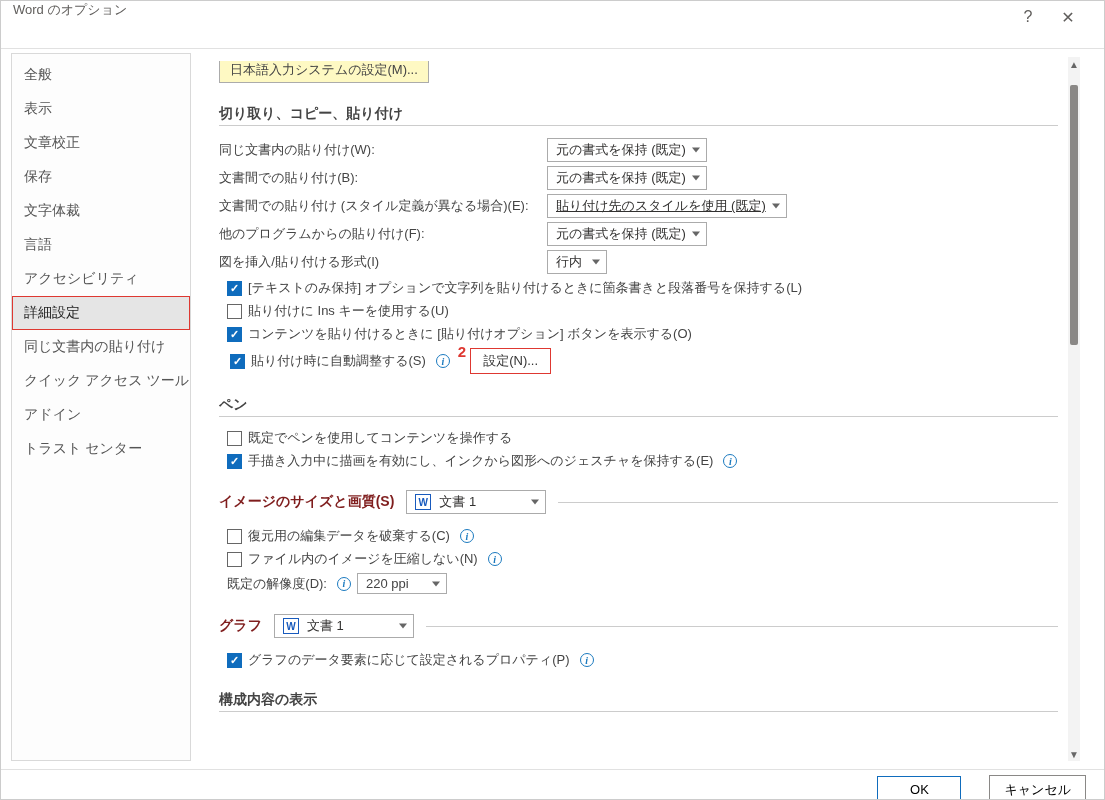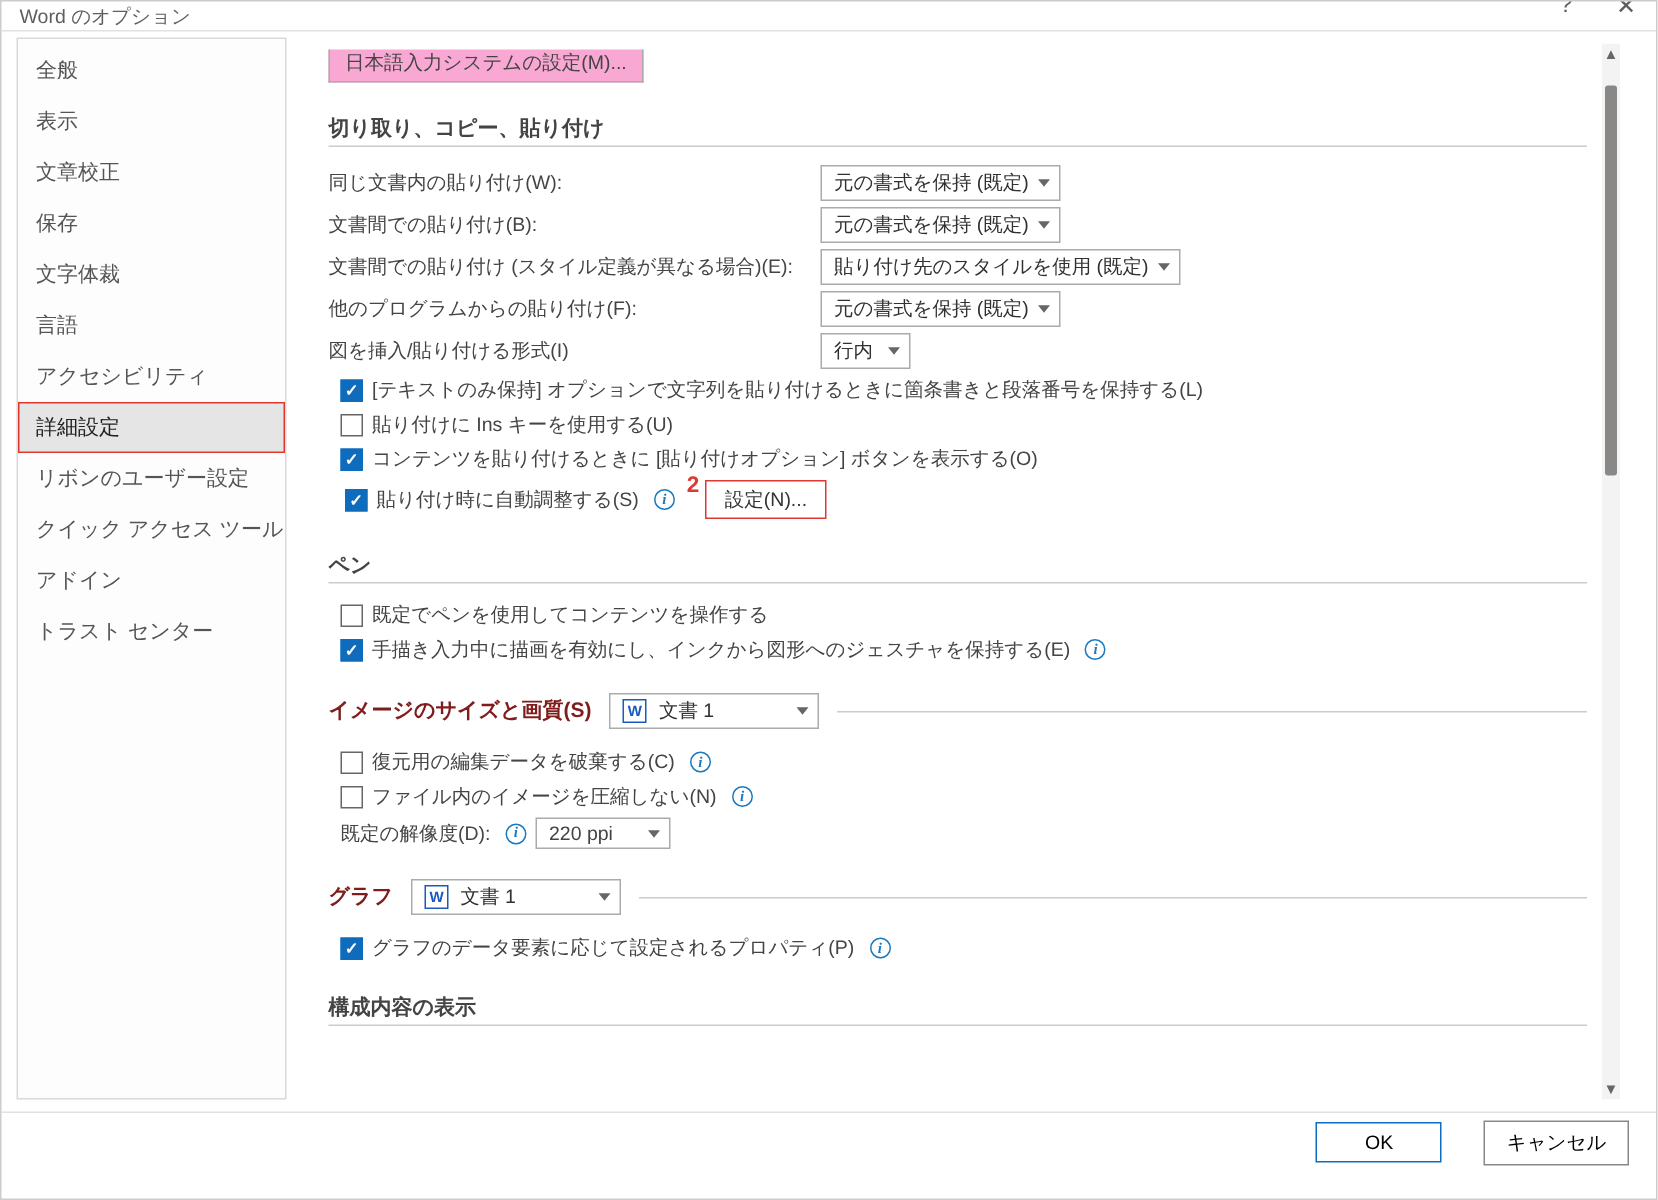--- a/index.html
+++ b/index.html
@@ -8,24 +8,24 @@
     font-family: "Yu Gothic UI", "Meiryo", sans-serif;
     font-size: 13px;
     color: #323130;
     background: #ffffff;
     width: 1105px;
     height: 800px;
     overflow: hidden;
     border: 1px solid #ccc;
   }
   .titlebar {
-    height: 20px;
+    height: 48px;
     display: flex;
-    align-items: flex-end;
-    padding: 0 0 0 12px;
+    align-items: flex-start;
+    padding: 0 16px 0 12px;
     border-bottom: 1px solid #e1e1e1;
   }
   .titlebar .title { flex: 1; font-size: 13px; color: #605e5c; }
   .titlebar .ctrl {
     width: 40px; height: 32px;
     display: flex; align-items: center; justify-content: center;
     font-size: 16px; color: #605e5c;
   }
   .body {
     display: flex;
@@ -70,21 +70,21 @@
     color: #444;
     margin: 22px 0 2px 0;
   }
   .section .rule {
     height:1px; background:#ccc; margin:2px 0 12px 0;
   }
   .cutbtn {
     border:1px solid #ababab;
     padding:3px 10px;
     font-size:13px;
-    background:#f9a8d4;
+    background:#fef9c3;
     display:inline-block;
     margin-top:4px;
     color:#444;
   }
   .setting-row {
     display:flex;
     align-items:center;
     margin: 4px 0;
     gap: 8px;
   }
@@ -234,21 +234,21 @@
 <div class="body">
   <div class="sidebar">
     <div class="sidebar-item"><span>全般</span></div>
     <div class="sidebar-item"><span>表示</span></div>
     <div class="sidebar-item"><span>文章校正</span></div>
     <div class="sidebar-item"><span>保存</span></div>
     <div class="sidebar-item"><span>文字体裁</span></div>
     <div class="sidebar-item"><span>言語</span></div>
     <div class="sidebar-item"><span>アクセシビリティ</span></div>
     <div class="sidebar-item selected"><span>詳細設定</span></div>
-    <div class="sidebar-item"><span>リボンのユーザー設定</span></div>
+    <div class="sidebar-item"><span>同じ文書内の貼り付け</span></div>
     <div class="sidebar-item"><span>クイック アクセス ツール バー</span></div>
     <div class="sidebar-item"><span>アドイン</span></div>
     <div class="sidebar-item"><span>トラスト センター</span></div>
   </div>
 
   <div class="content-wrap">
 
     <div class="content">
 
       <span class="cutbtn" style="padding-top:0;padding-bottom:3px;border-top:none;"><span>日本語入力システムの設定(M)...</span></span>
@@ -264,21 +264,21 @@
             </div>
         </div>
         <div class="setting-row">
           <div class="setting-label">文書間での貼り付け(B):</div>
           <div class="dropdown">
               <span>元の書式を保持 (既定)</span>
             </div>
         </div>
         <div class="setting-row">
           <div class="setting-label">文書間での貼り付け (スタイル定義が異なる場合)(E):</div>
-          <div class="dropdown" style="min-width:210px;">
+          <div class="dropdown" style="min-width:210px;text-decoration:underline;">
               <span>貼り付け先のスタイルを使用 (既定)</span>
             </div>
         </div>
         <div class="setting-row">
           <div class="setting-label">他のプログラムからの貼り付け(F):</div>
           <div class="dropdown">
               <span>元の書式を保持 (既定)</span>
             </div>
         </div>
         <div class="setting-row">

